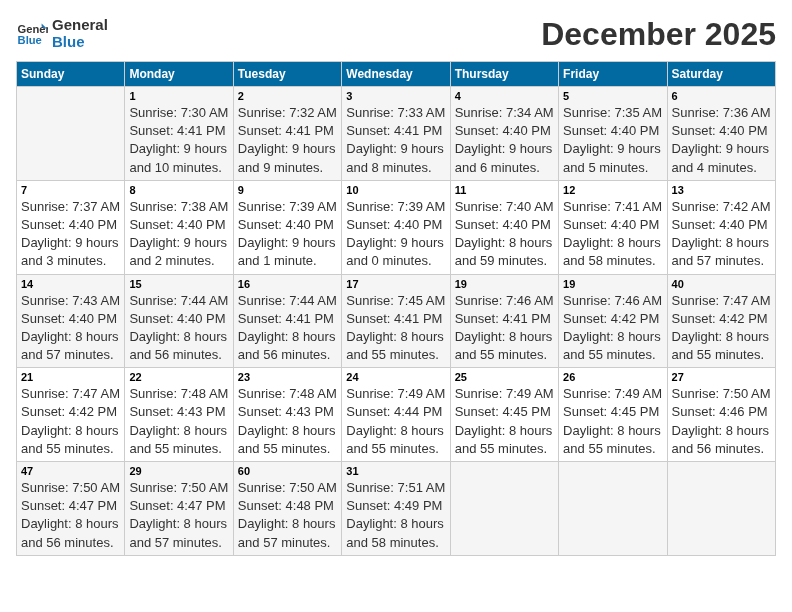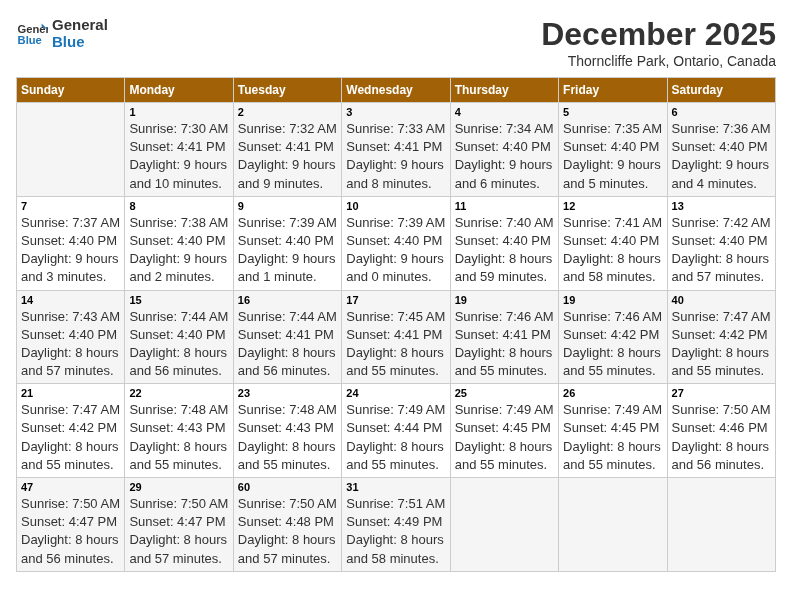--- a/index.html
+++ b/index.html
@@ -19,39 +19,38 @@
     .logo {
       display: flex;
       align-items: center;
       gap: 4px;
     }
     .logo-icon {
       width: 32px;
       height: 32px;
     }
     .title-block {
-      text-align: right;
     }
     .title-block h1 {
       font-size: 32px;
       font-weight: bold;
       color: #333;
     }
     .title-block h2 {
       font-size: 14px;
       font-weight: normal;
       color: #333;
     }
     table {
       width: 100%;
       border-collapse: collapse;
       font-size: 10px;
     }
     thead tr th {
-      background-color: #a16207;
+      background-color: #0369a1;
       color: #fff;
       padding: 5px 4px;
       text-align: left;
       font-size: 12px;
       font-weight: bold;
       border: 1px solid #ccc;
     }
     tbody tr td {
       border: 1px solid #ccc;
       padding: 3px 4px;
@@ -90,21 +89,20 @@
       <text x="2" y="34" font-size="14" font-weight="bold" fill="#1a75bb">Blue</text>
       <polygon points="32,8 40,16 32,12" fill="#1a75bb"></polygon>
     </svg>
     <div>
       <div style="font-size:15px;font-weight:bold;color:#333;">General</div>
       <div style="font-size:15px;font-weight:bold;color:#1a75bb;">Blue</div>
     </div>
   </div>
   <div class="title-block">
     <h1>December 2025</h1>
-    <h2>Thorncliffe Park, Ontario, Canada</h2>
   </div>
 </div>
 
 <table>
   <thead>
     <tr>
     <th>Sunday</th>
         <th>Monday</th>
         <th>Tuesday</th>
         <th>Wednesday</th>

